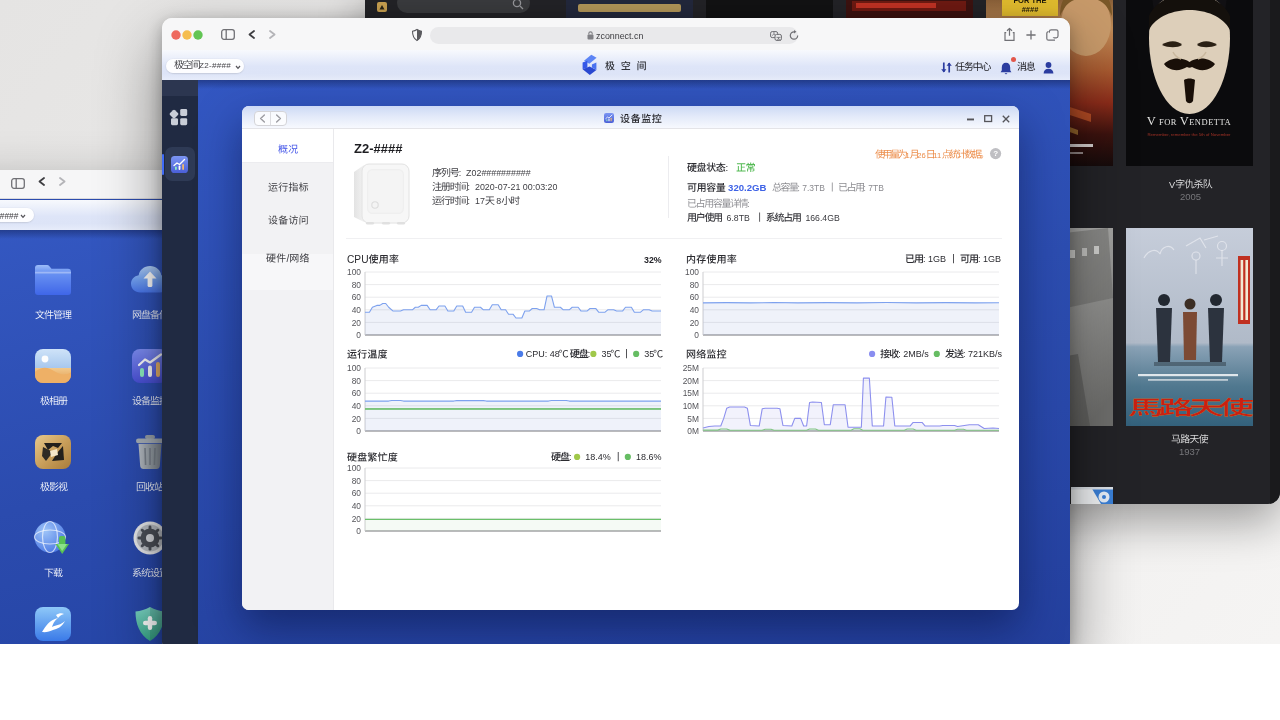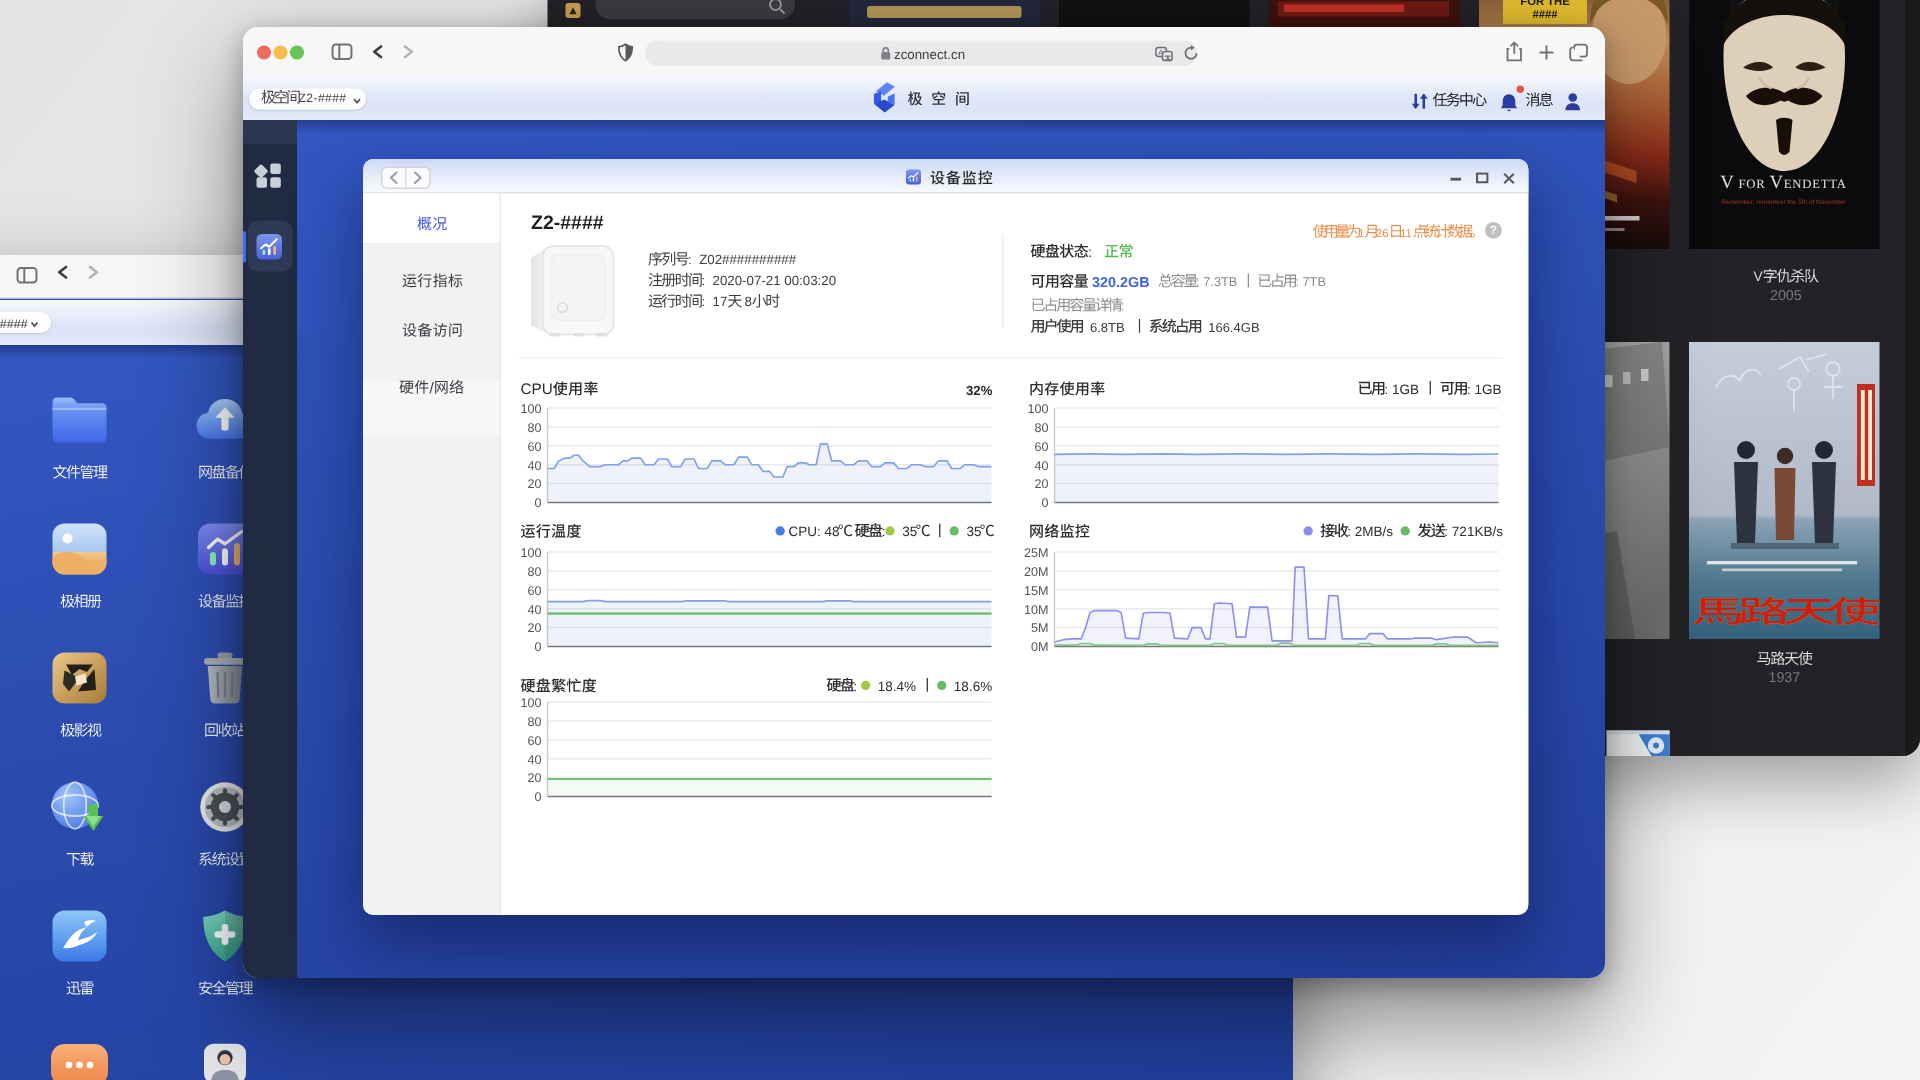--- a/index.html
+++ b/index.html
@@ -1,16 +1,16 @@
 <!DOCTYPE html>
 <html><head><meta charset="utf-8"><title>z</title><style>
 *{margin:0;padding:0;box-sizing:border-box}
 html,body{width:1280px;height:720px;overflow:hidden}
 body{font-family:"Liberation Sans",sans-serif}
-#stage{position:relative;width:1280px;height:720px;overflow:hidden;background:linear-gradient(128deg,#e5e4e3 0%,#ecebea 45%,#f5f4f3 100%)}
+#stage{position:relative;width:1280px;height:644px;overflow:hidden;background:linear-gradient(128deg,#e5e4e3 0%,#ecebea 45%,#f5f4f3 100%)}
 .tx{position:absolute;display:block;overflow:visible}
 #gal{position:absolute;left:365px;top:-14px;width:914.5px;height:518px;background:#232327;border-radius:12px;box-shadow:0 18px 45px rgba(0,0,0,0.35);overflow:hidden}
 #bw{position:absolute;left:-48.5px;top:170px;width:910.5px;height:600px;border-radius:10px;background:#2c4cae;box-shadow:0 22px 55px rgba(0,0,0,0.42);overflow:hidden}
 #bw-tb{position:absolute;left:0;top:0;right:0;height:29px;background:#f6f6f7;border-bottom:1px solid #dadade}
 #bw-hd{position:absolute;left:0;top:29.5px;right:0;height:30.5px;background:linear-gradient(180deg,#f7f9fd 0%,#dee5f8 55%,#dde4f7 78%,#e7ecfa 100%)}
 #bw-dk{position:absolute;left:0;top:60px;right:0;bottom:0;background:linear-gradient(168deg,#3458c2 0%,#2b4bae 40%,#1f3e9c 100%)}
 #bw-dk::before{content:"";position:absolute;left:0;top:0;right:0;height:9px;background:linear-gradient(180deg,rgba(10,20,60,0.38),rgba(10,20,60,0))}
 .pill{position:absolute;background:rgba(255,255,255,0.92);border-radius:7px;box-shadow:0 0.5px 1.5px rgba(0,0,0,0.18)}
 #fw{position:absolute;left:161.5px;top:18px;width:908px;height:634px;border-radius:10px;background:#f7f7f8;box-shadow:0 28px 65px rgba(0,0,0,0.45),0 4px 16px rgba(0,0,0,0.28);overflow:hidden}
 #fw-tb{position:absolute;left:0;top:0;right:0;height:32px;background:#f7f7f8}

